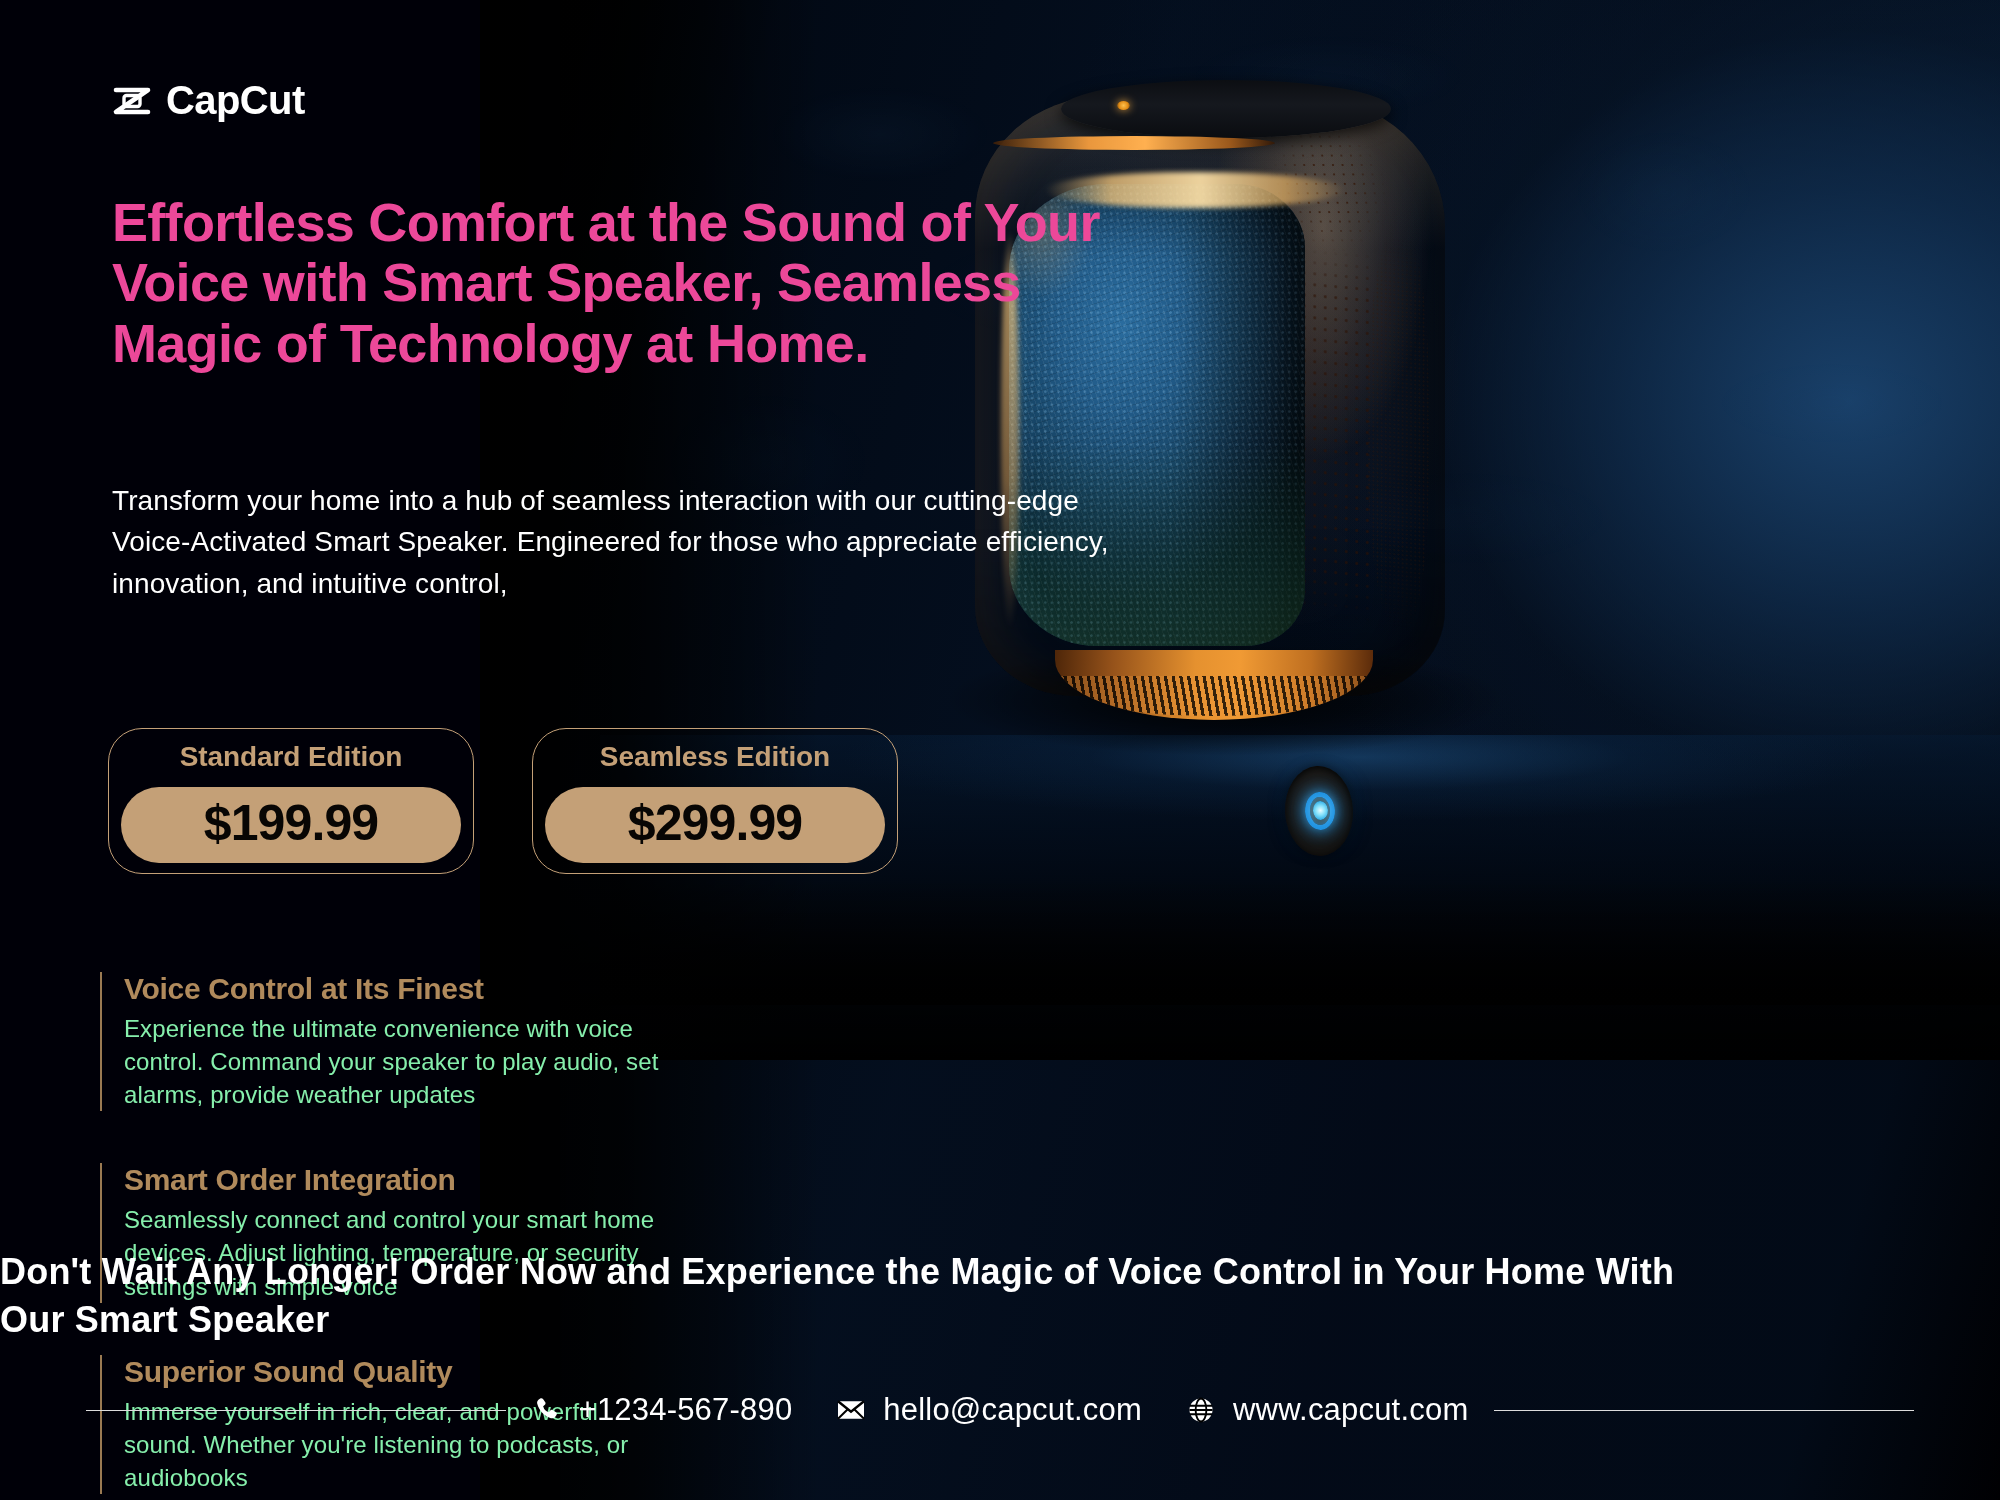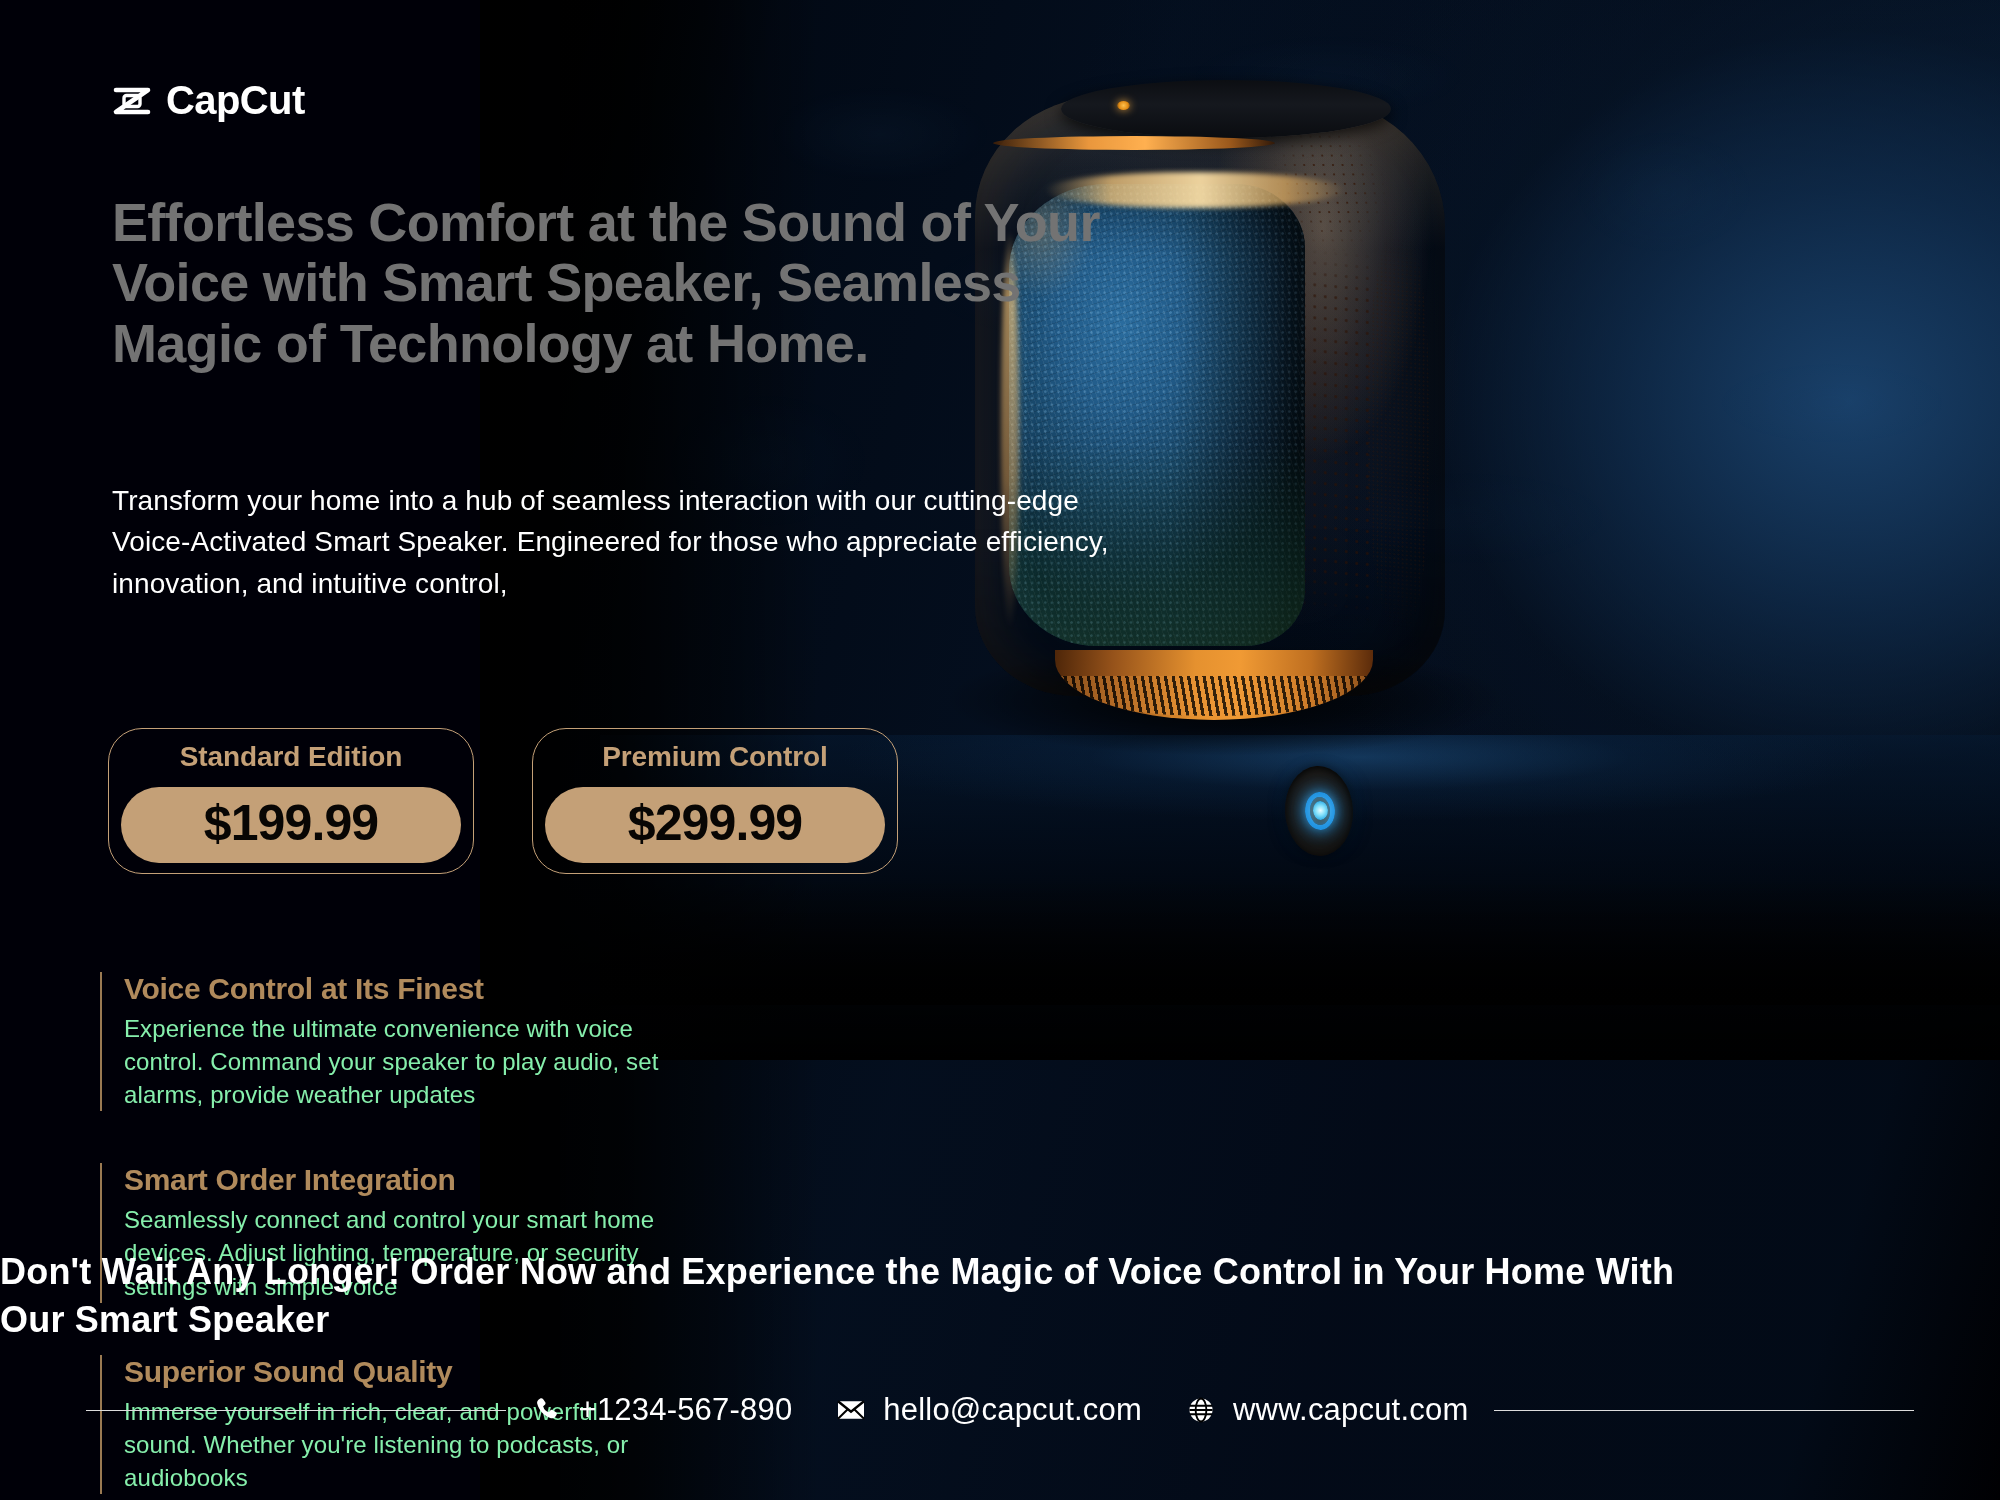--- a/index.html
+++ b/index.html
@@ -211,21 +211,21 @@
   }
 
   
   .logo { position:absolute; left:112px; top:78px; display:flex; align-items:center; gap:14px; }
   .logo-mark { width:40px; height:40px; }
   .logo-text { color:#fff; font-size:40px; font-weight:700; letter-spacing:-0.6px; }
 
   
   .headline {
     position:absolute; left:112px; top:192px; width:1060px;
-    color:#737373; font-size:54px; font-weight:700;
+    color:#ec4899; font-size:54px; font-weight:700;
     line-height:1.12; letter-spacing:-0.7px;
   }
   .subcopy {
     position:absolute; left:112px; top:480px; width:1000px;
     color:#fff; font-size:28px; font-weight:300;
     line-height:1.48; letter-spacing:0.1px;
   }
 
   
   .badges { position:absolute; left:108px; top:728px; display:flex; gap:58px; }
@@ -335,21 +335,21 @@
 
 <h1 class="headline">Effortless Comfort at the Sound of Your Voice with Smart Speaker, Seamless Magic of Technology at Home.</h1>
 <p class="subcopy">Transform your home into a hub of seamless interaction with our cutting-edge Voice-Activated Smart Speaker. Engineered for those who appreciate efficiency, innovation, and intuitive control,</p>
 
 <div class="badges">
   <div class="badge">
     <div class="badge-label">Standard Edition</div>
     <div class="badge-price">$199.99</div>
   </div>
   <div class="badge">
-    <div class="badge-label">Premium Control</div>
+    <div class="badge-label">Seamless Edition</div>
     <div class="badge-price">$299.99</div>
   </div>
 </div>
 
 <div class="features">
   <div class="feature">
     <div class="feature-title">Voice Control at Its Finest</div>
     <div class="feature-body">Experience the ultimate convenience with voice control. Command your speaker to play audio, set alarms, provide weather updates</div>
   </div>
   <div class="feature">

